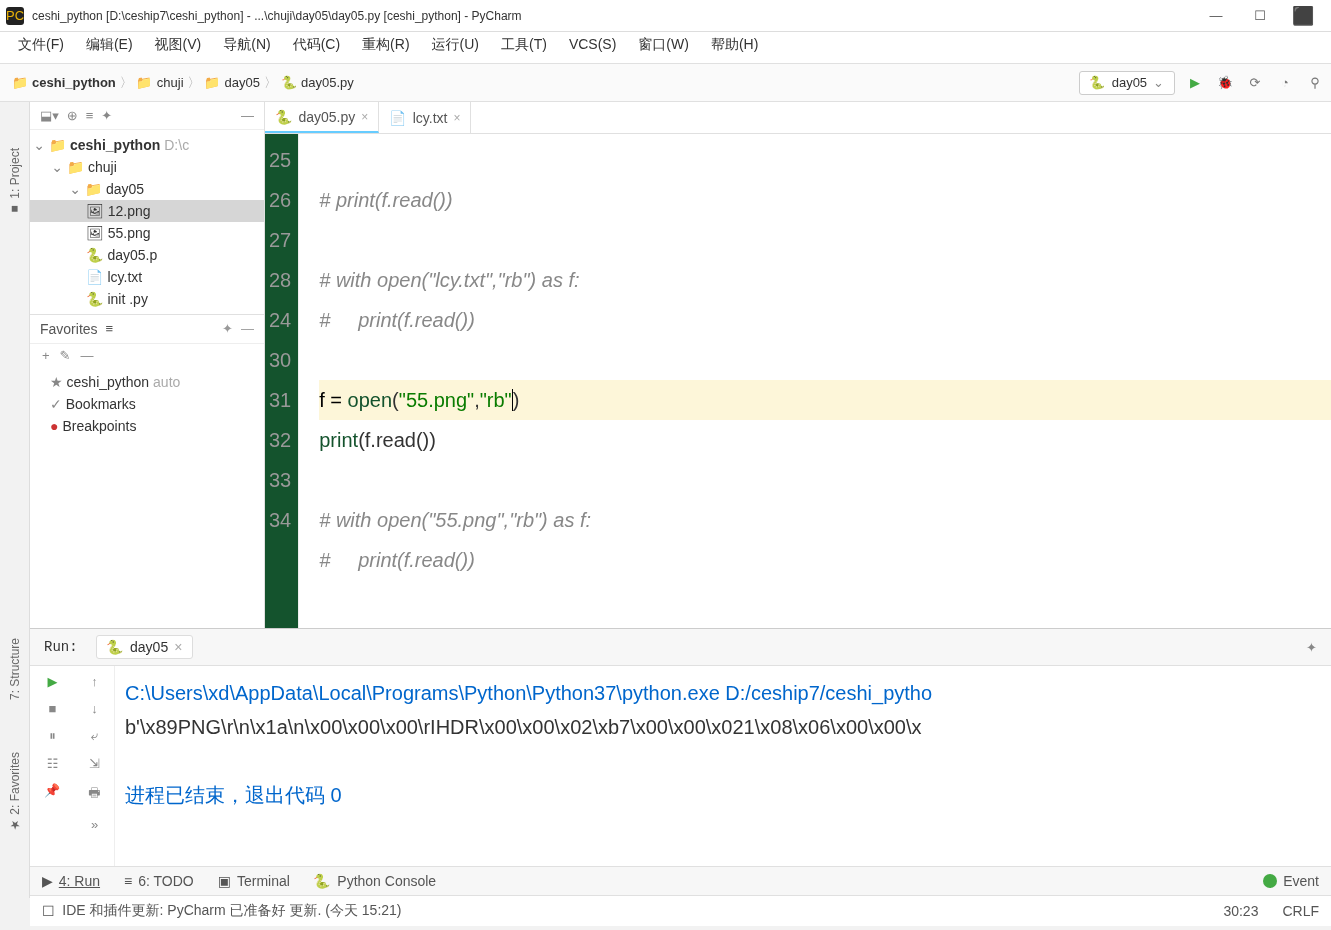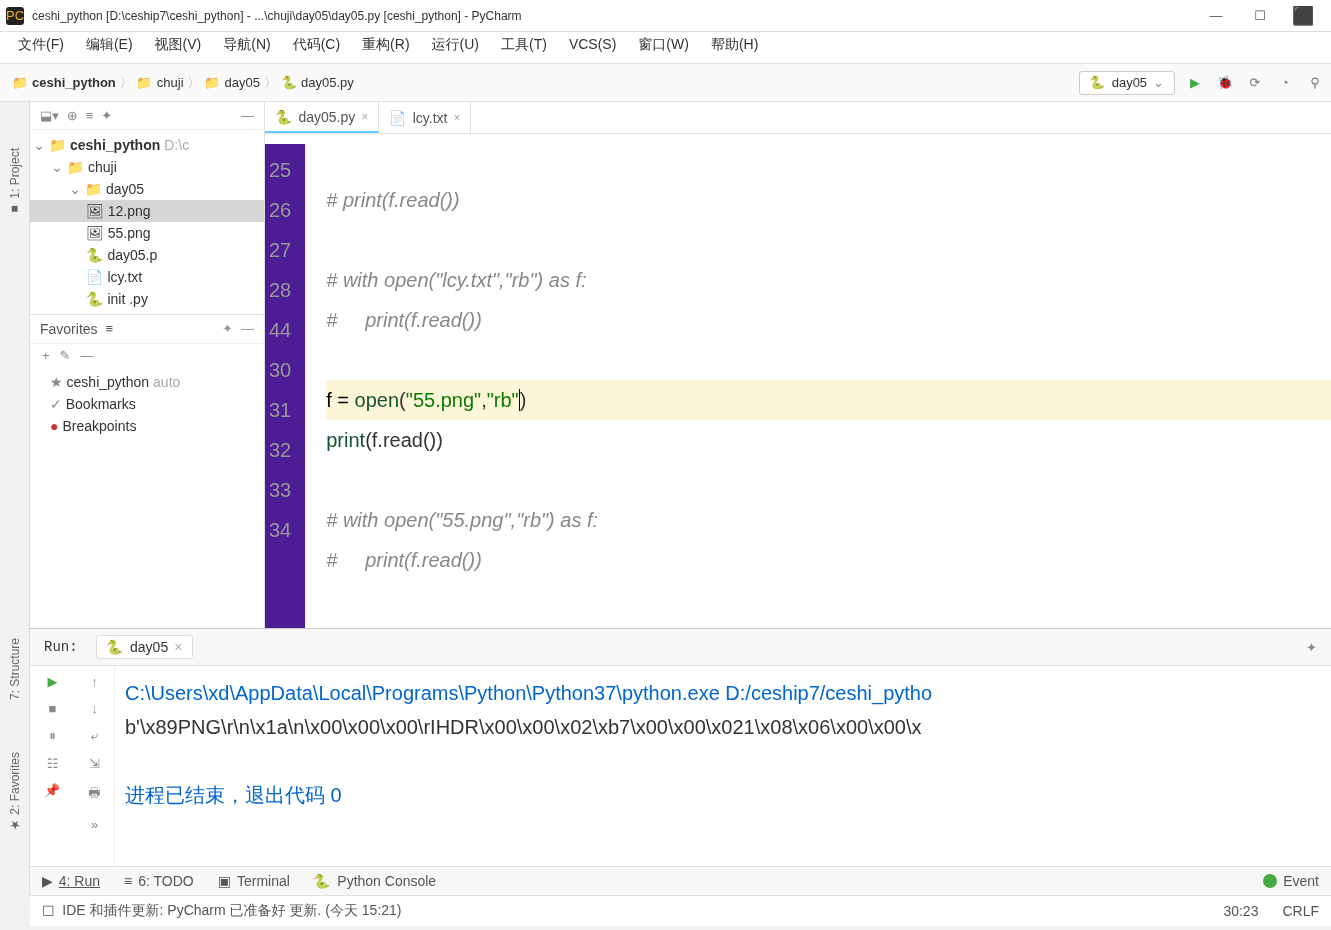--- a/index.html
+++ b/index.html
@@ -43,21 +43,21 @@
 .star{color:#888;}
 .check{color:#888;}
 .reddot{color:#c33;}
 
 .editor { flex:1; display:flex; flex-direction:column; background:#fff; }
 .tabs { display:flex; border-bottom:1px solid #e0e0e0;height:32px;}
 .tab-item { display:flex;align-items:center;gap:6px;padding:0 10px;border-right:1px solid #e0e0e0;font-size:14px;color:#555;}
 .tab-item.active{border-bottom:2px solid #6cf;}
 .tab-item .x{color:#aaa;font-size:12px;}
 .code { flex:1; display:flex; font-family:Consolas,monospace; font-size:20px; overflow:hidden;}
-.gutter { background:#4c1d95; color:#999; text-align:right; padding:6px 14px 6px 4px; border-right:1px solid #eee; line-height:40px;margin-top:10px;}
+.gutter { background:#14532d; color:#999; text-align:right; padding:6px 7px 6px 4px; border-right:1px solid #eee; line-height:40px;}
 .lines { flex:1; padding:6px 0 6px 20px; line-height:40px; white-space:pre; }
 .lines .cm{color:#888;font-style:italic;}
 .lines .str{color:#0a7c00;}
 .lines .fn{color:#14532d;}
 .lines .id{color:#000;}
 .lines .hl{background:#fdf6d9;display:block;}
 .lines .caret{border-left:1px solid #000;}
 
 .bottom { border-top:1px solid #ccc; background:#fff; }
 .run-tab-bar { display:flex;align-items:center;padding:6px 14px;border-bottom:1px solid #e0e0e0;background:#f7f7f7;}
@@ -226,21 +226,21 @@
         <span>lcy.txt</span>
         <span class="x">×</span>
       </div>
     </div>
     <div class="code">
       <div class="gutter">
         <div>25</div>
         <div>26</div>
         <div>27</div>
         <div>28</div>
-        <div>44</div>
+        <div>24</div>
         <div>30</div>
         <div>31</div>
         <div>32</div>
         <div>33</div>
         <div>34</div>
       </div>
       <div class="lines">
 <span class="cm"># print(f.read())</span>
 <span></span>
 <span class="cm"># with open("lcy.txt","rb") as f:</span>

